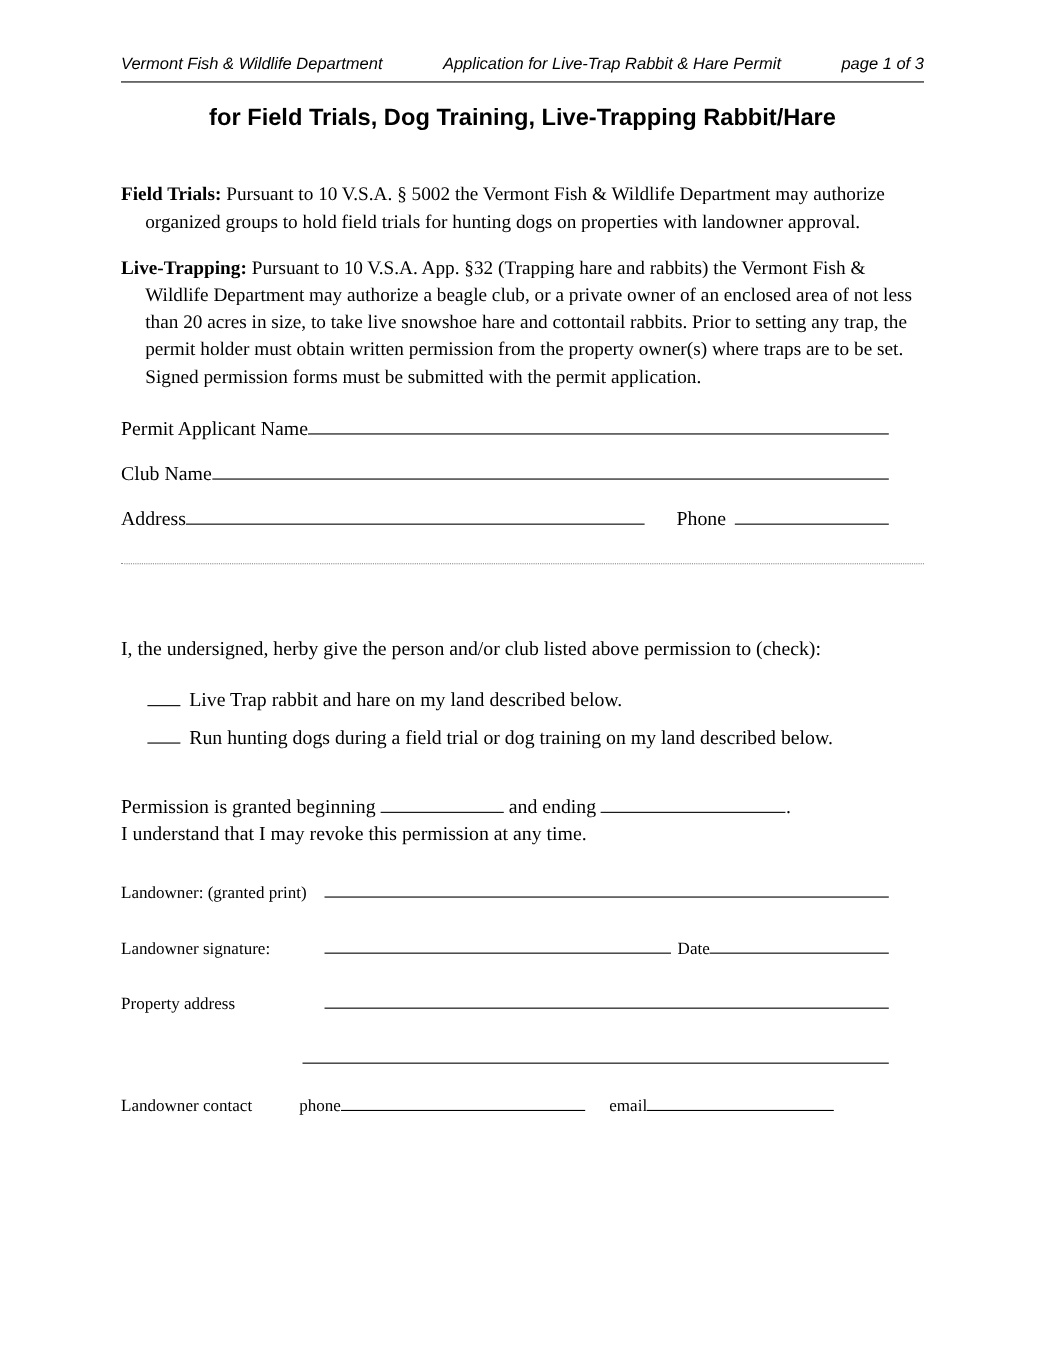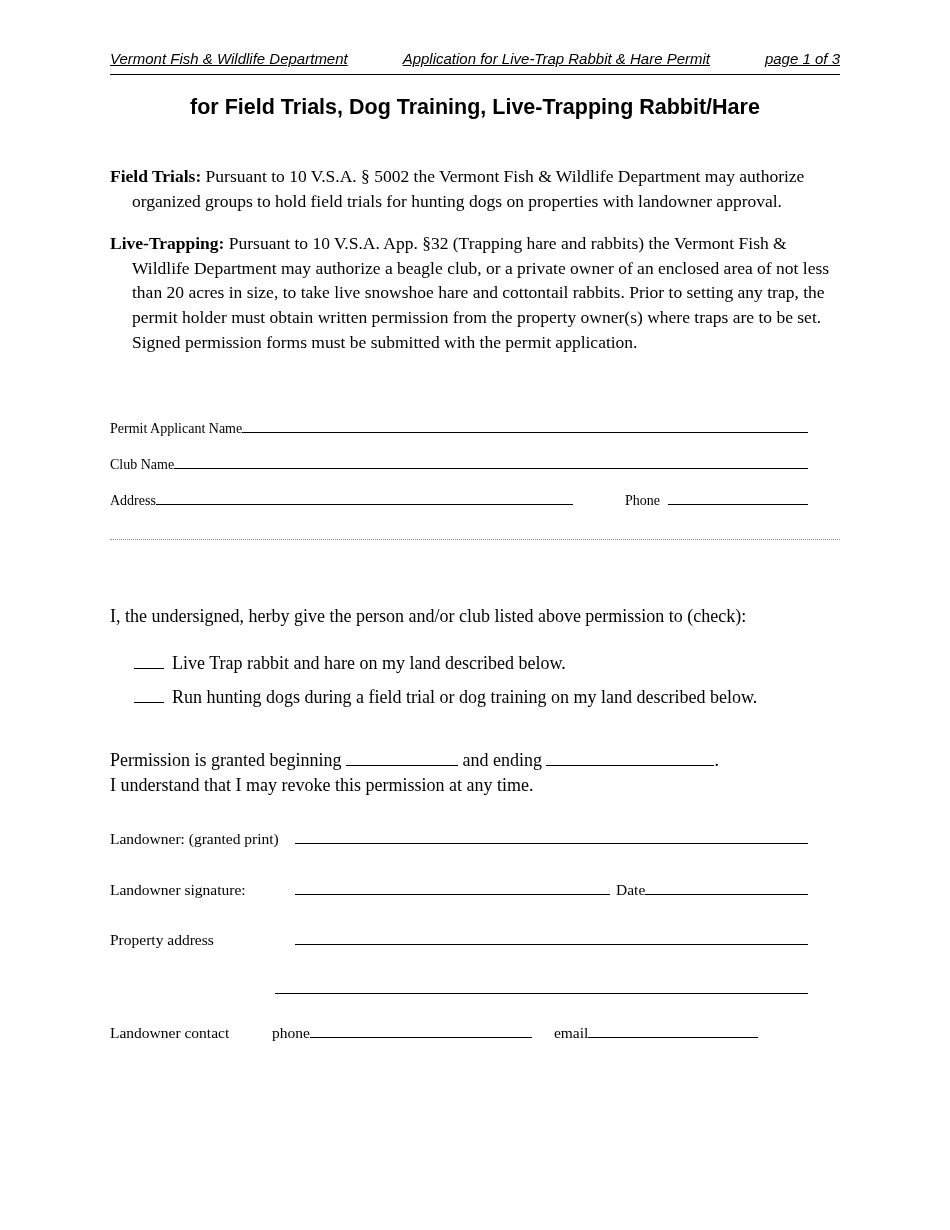--- a/index.html
+++ b/index.html
@@ -20,21 +20,20 @@
   
   .doc-header {
     display: flex;
     justify-content: space-between;
     align-items: baseline;
     font-family: "Liberation Sans", sans-serif;
     font-style: italic;
     font-size: 15px;
     padding-bottom: 7px;
     border-bottom: 1.5px solid #000;
-    text-decoration: underline;
   }
   .doc-header .hdr-right { font-style: italic; }
 
   
   .title {
     font-family: "Liberation Sans", sans-serif;
     font-weight: bold;
     font-size: 29px;
     text-align: center;
     margin-top: 36px;
@@ -55,21 +54,21 @@
 
   
   .blank {
     display: inline-block;
     border-bottom: 1px solid #000;
     height: 5px;
   }
   .grow { flex: 1 1 auto; }
 
   
-  .fields { margin-top: 66px; font-size: 14px; padding-right: 32px; }
+  .fields { margin-top: 24px; font-size: 18px; padding-right: 32px; }
   .field-row { display: flex; align-items: baseline; margin-top: 20px; }
   .field-row:first-child { margin-top: 0; }
   .ml-auto { margin-left: auto; }
   .lbl-phone { margin-right: 8px; }
 
   
   .divider {
     margin-top: 30px;
     border: none;
     border-top: 1px dotted #8a8a8a;

